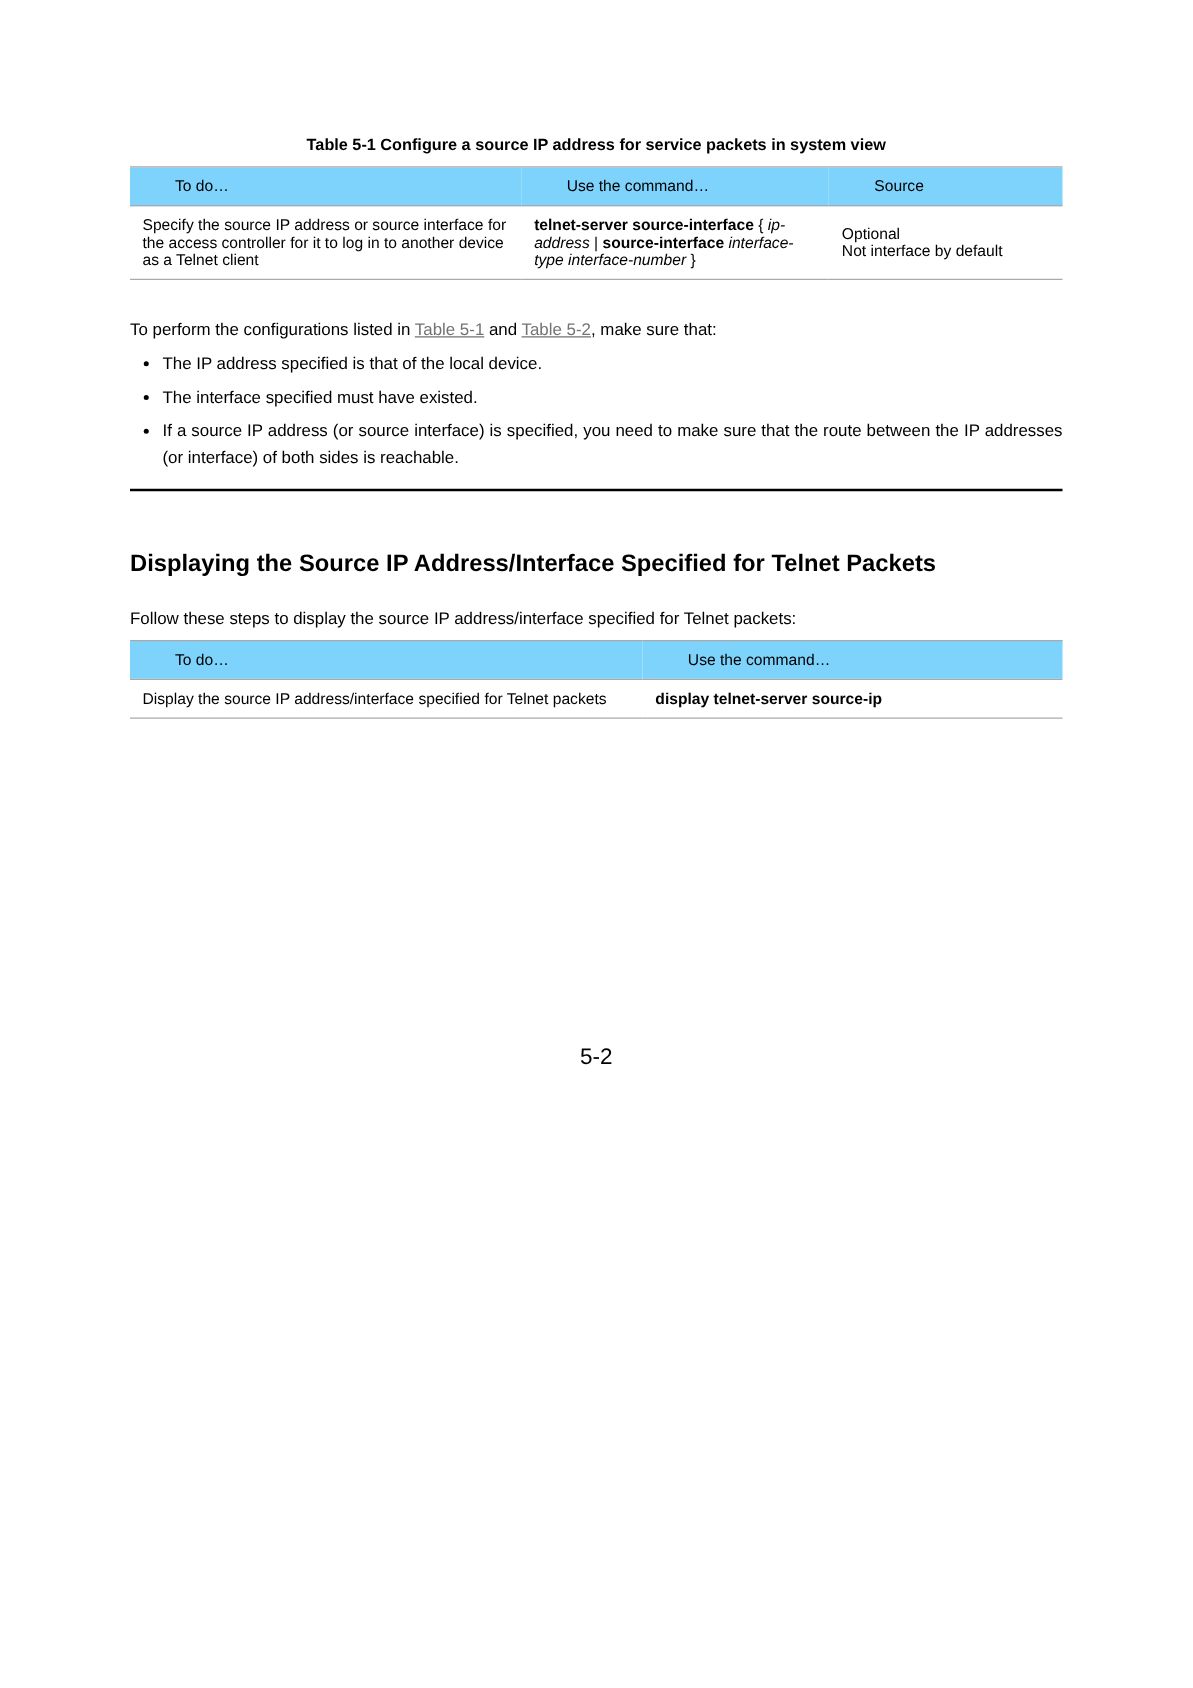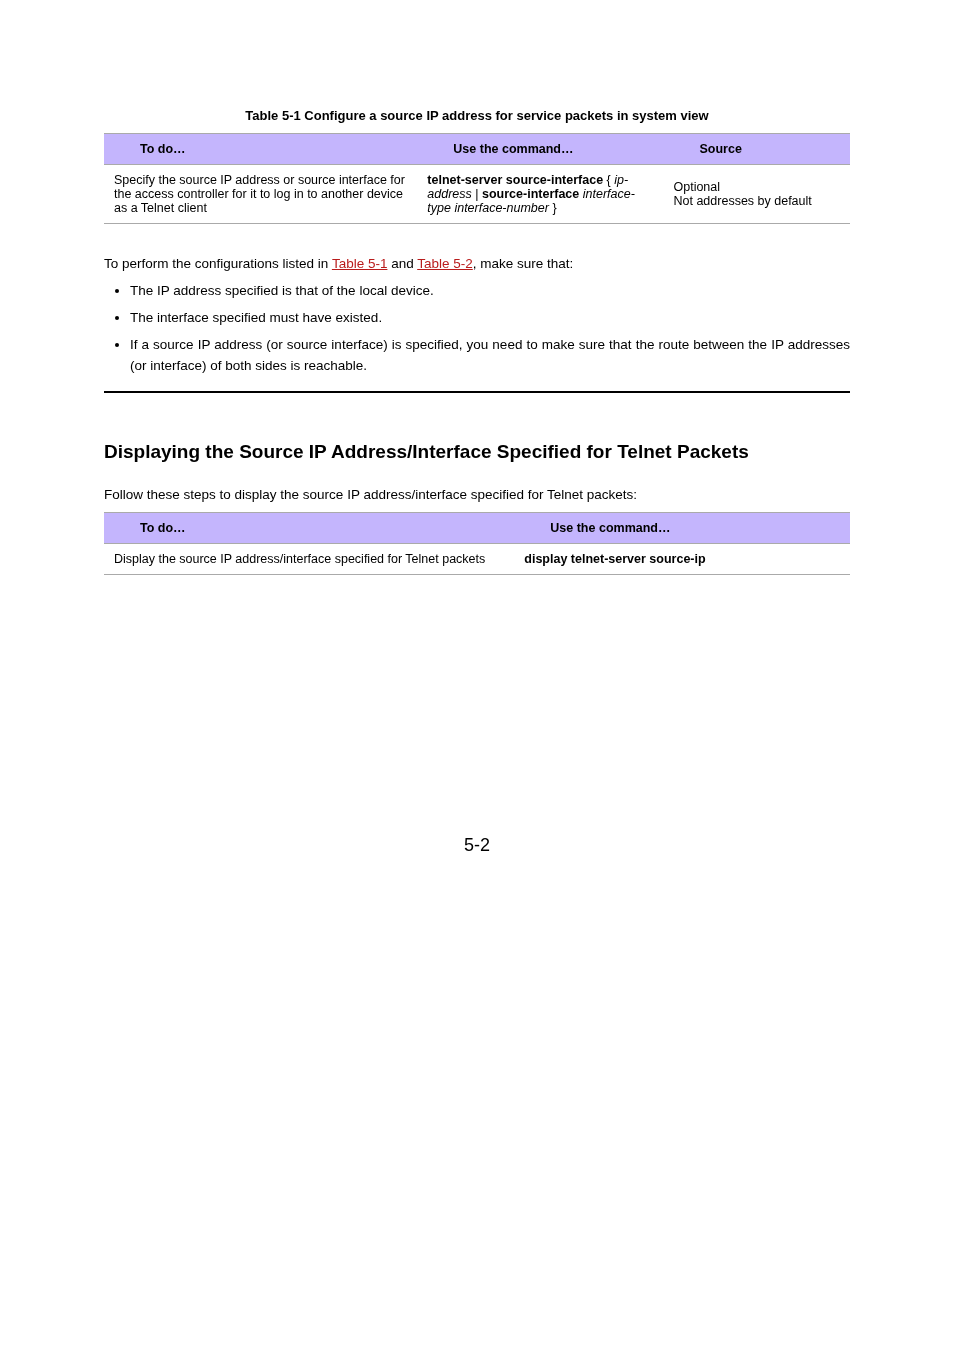--- a/index.html
+++ b/index.html
@@ -28,22 +28,22 @@
   table.config-table th, table.config-table td,
   table.display-table th, table.display-table td {
     border-top: 1px solid #aaa;
     border-bottom: 1px solid #aaa;
     padding: 8px 10px;
     text-align: left;
     vertical-align: middle;
     font-size: 12.5px;
   }
   table.config-table th, table.display-table th {
-    background: #c4b5fd;
-    font-weight: bold;
+    background: #7dd3fc;
+    font-weight: normal;
     padding-left: 36px;
   }
   .note-block {
     margin-top: 30px;
     margin-bottom: 8px;
   }
   .note-icon-row {
     display: flex;
     align-items: center;
     gap: 6px;
@@ -55,21 +55,21 @@
   }
   .note-label {
     font-weight: bold;
     font-size: 14px;
   }
   .body-text {
     font-size: 13.5px;
     line-height: 1.55;
     margin: 6px 0;
   }
-  .body-text a { color: #b91c1c; text-decoration: underline; }
+  .body-text a { color: #737373; text-decoration: underline; }
   ul.bullets {
     margin: 6px 0 10px 0;
     padding-left: 26px;
   }
   ul.bullets li {
     font-size: 13.5px;
     line-height: 1.55;
     margin-bottom: 6px;
     text-align: justify;
   }
@@ -110,21 +110,21 @@
         <th style="width:33%">Use the command…</th>
         <th style="width:25%">Source</th>
       </tr>
     </thead>
     <tbody>
       <tr>
         <td>Specify the source IP address or source interface for the access controller for it to log in to another device as a Telnet client</td>
         <td><span class="cmd">telnet-server source-interface </span>{ <span class="arg">ip-address</span> | <span class="cmd">source-interface</span> <span class="arg">interface-type interface-number</span> }</td>
         <td>
           <span>Optional</span><br>
-          <span>Not addresses by default</span>
+          <span>Not interface by default</span>
         </td>
       </tr>
     </tbody>
   </table>
 
   <div class="note-block">
     <p class="body-text">
       <span>To perform the configurations listed in </span><a href="#">Table 5-1</a><span> and </span><a href="#">Table 5-2</a><span>, make sure that:</span>
     </p>
     <ul class="bullets">

